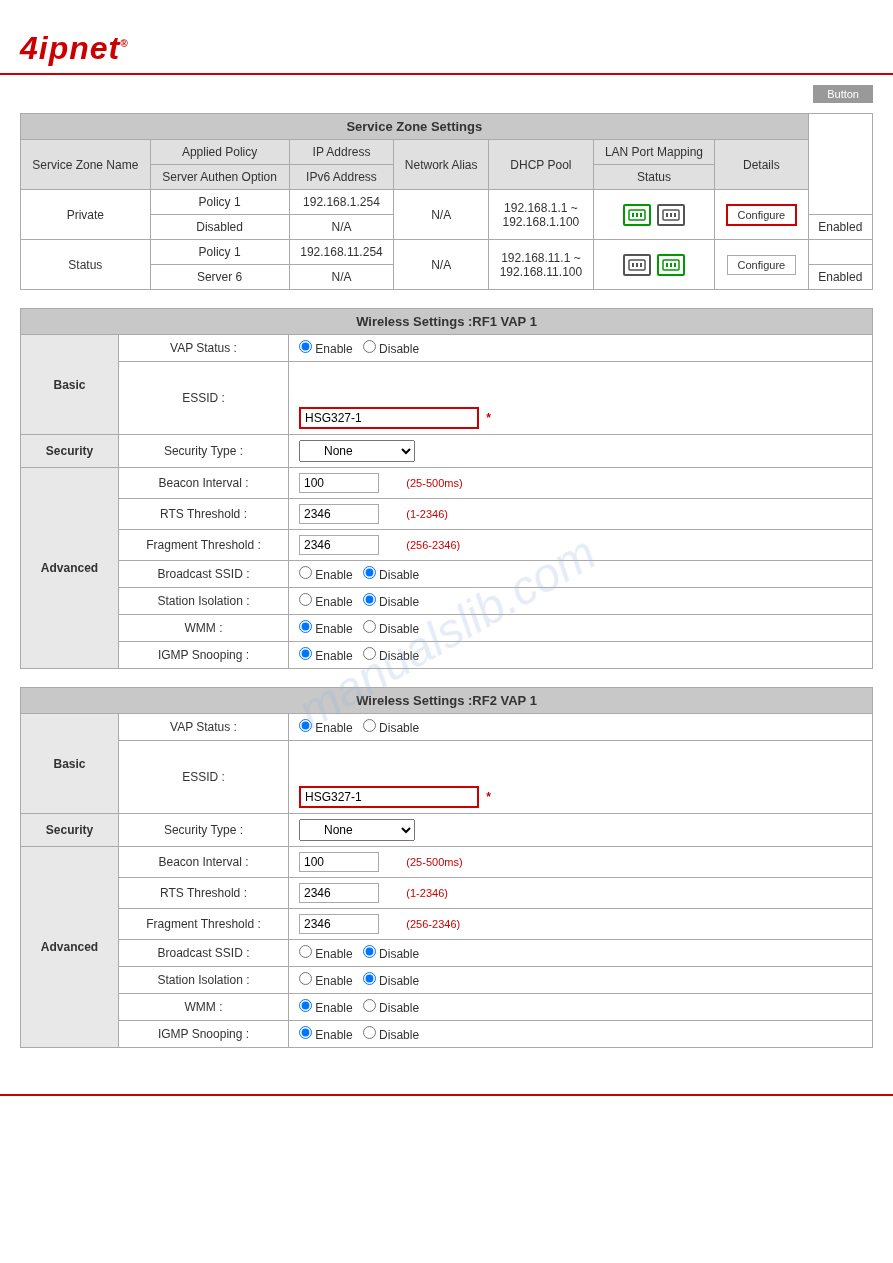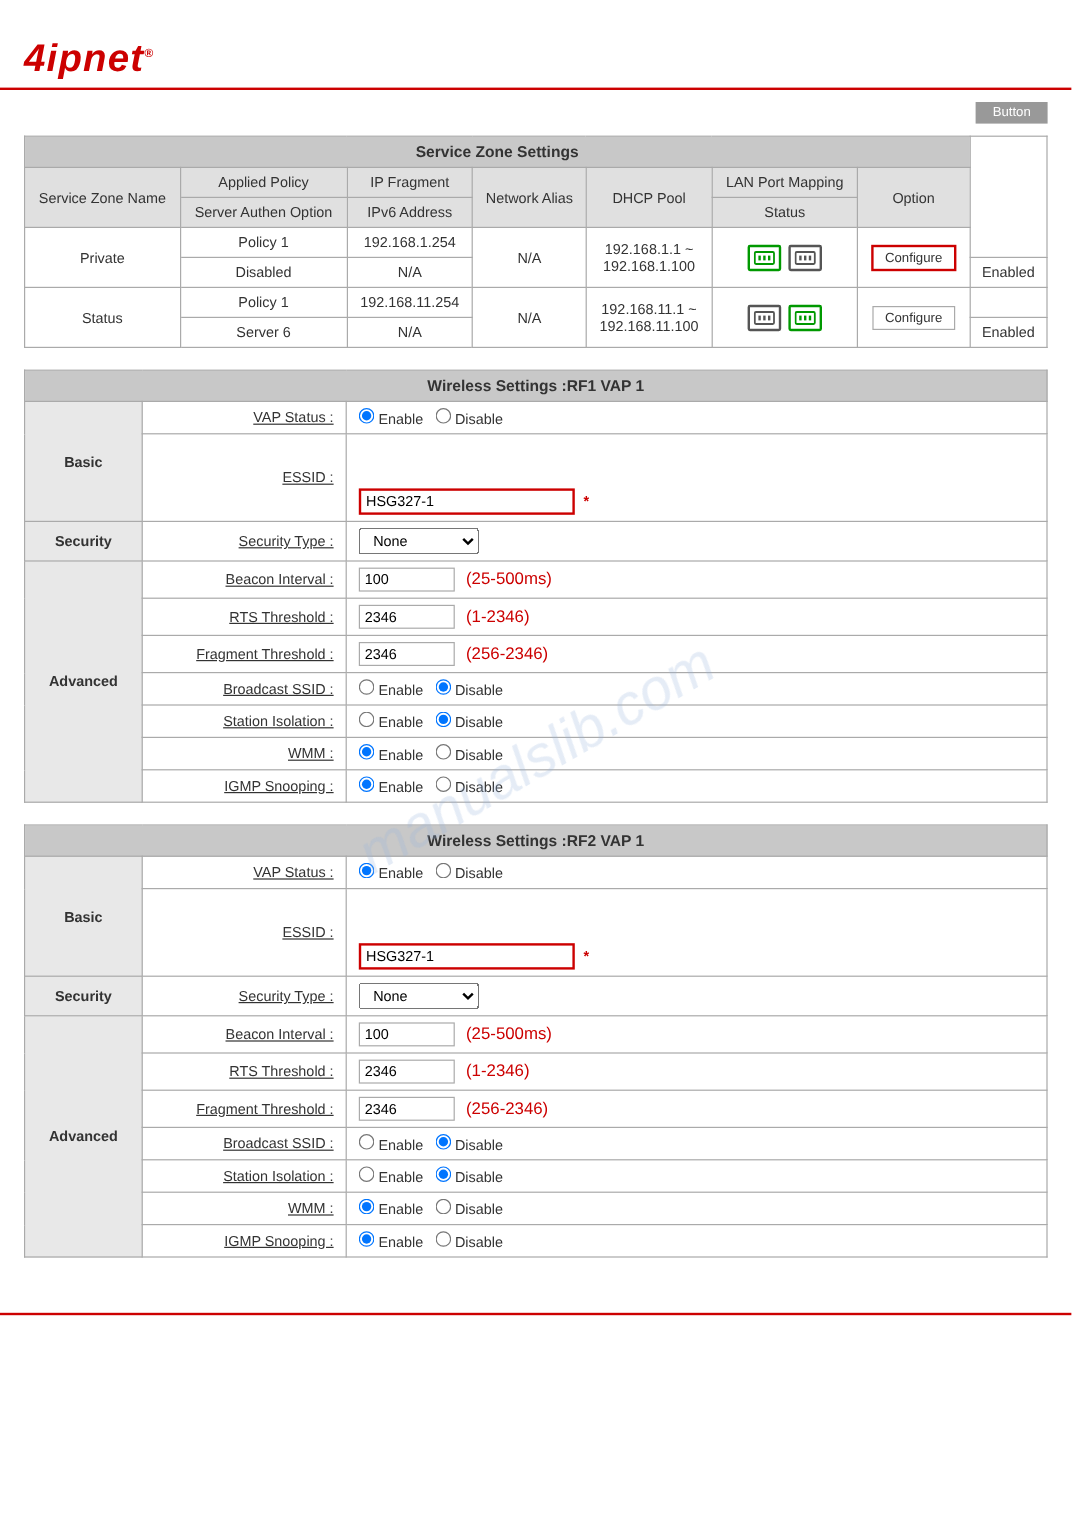--- a/index.html
+++ b/index.html
@@ -129,48 +129,47 @@
       vertical-align: middle;
     }
     .row-label {
       background: #e8e8e8;
       font-weight: bold;
       text-align: center;
       width: 98px;
     }
     .field-label {
       width: 170px;
-      text-align: right;
+      text-align: center;
       padding-left: 10px;
-      text-decoration: underline;
     }
     .field-value {
       text-align: left;
     }
     .essid-input {
       border: 2px solid #cc0000;
       padding: 2px 4px;
       width: 180px;
       font-size: 12px;
       margin-top: 40px;
     }
     .essid-star {
       color: #cc0000;
       font-weight: bold;
       margin-left: 4px;
     }
     .security-select {
-      padding: 2px 7px;
+      padding: 2px 20px;
       font-size: 12px;
-      width: 100px;
+      width: 116px;
     }
     .hint-text {
       color: #cc0000;
-      margin-left: 6px;
-      font-size: 14px;
+      margin-left: 24px;
+      font-size: 11px;
     }
     .field-input {
       border: 1px solid #aaa;
       padding: 2px 4px;
       width: 80px;
       font-size: 12px;
     }
     .watermark {
       position: fixed;
       top: 50%;
@@ -205,25 +204,25 @@
 <div class="content">
 
   <table class="section-table">
     <tbody>
         <tr>
       <td colspan="7" class="section-header">Service Zone Settings</td>
     </tr>
     <tr>
       <th rowspan="2">Service Zone Name</th>
       <th>Applied Policy</th>
-      <th>IP Fragment</th>
+      <th>IP Address</th>
       <th rowspan="2">Network Alias</th>
       <th rowspan="2">DHCP Pool</th>
       <th>LAN Port Mapping</th>
-      <th rowspan="2">Option</th>
+      <th rowspan="2">Details</th>
     </tr>
     <tr>
       <th>Server Authen Option</th>
       <th>IPv6 Address</th>
       <th>Status</th>
     </tr>
 
     <tr>
       <td rowspan="2">Private</td>
       <td>Policy 1</td>

